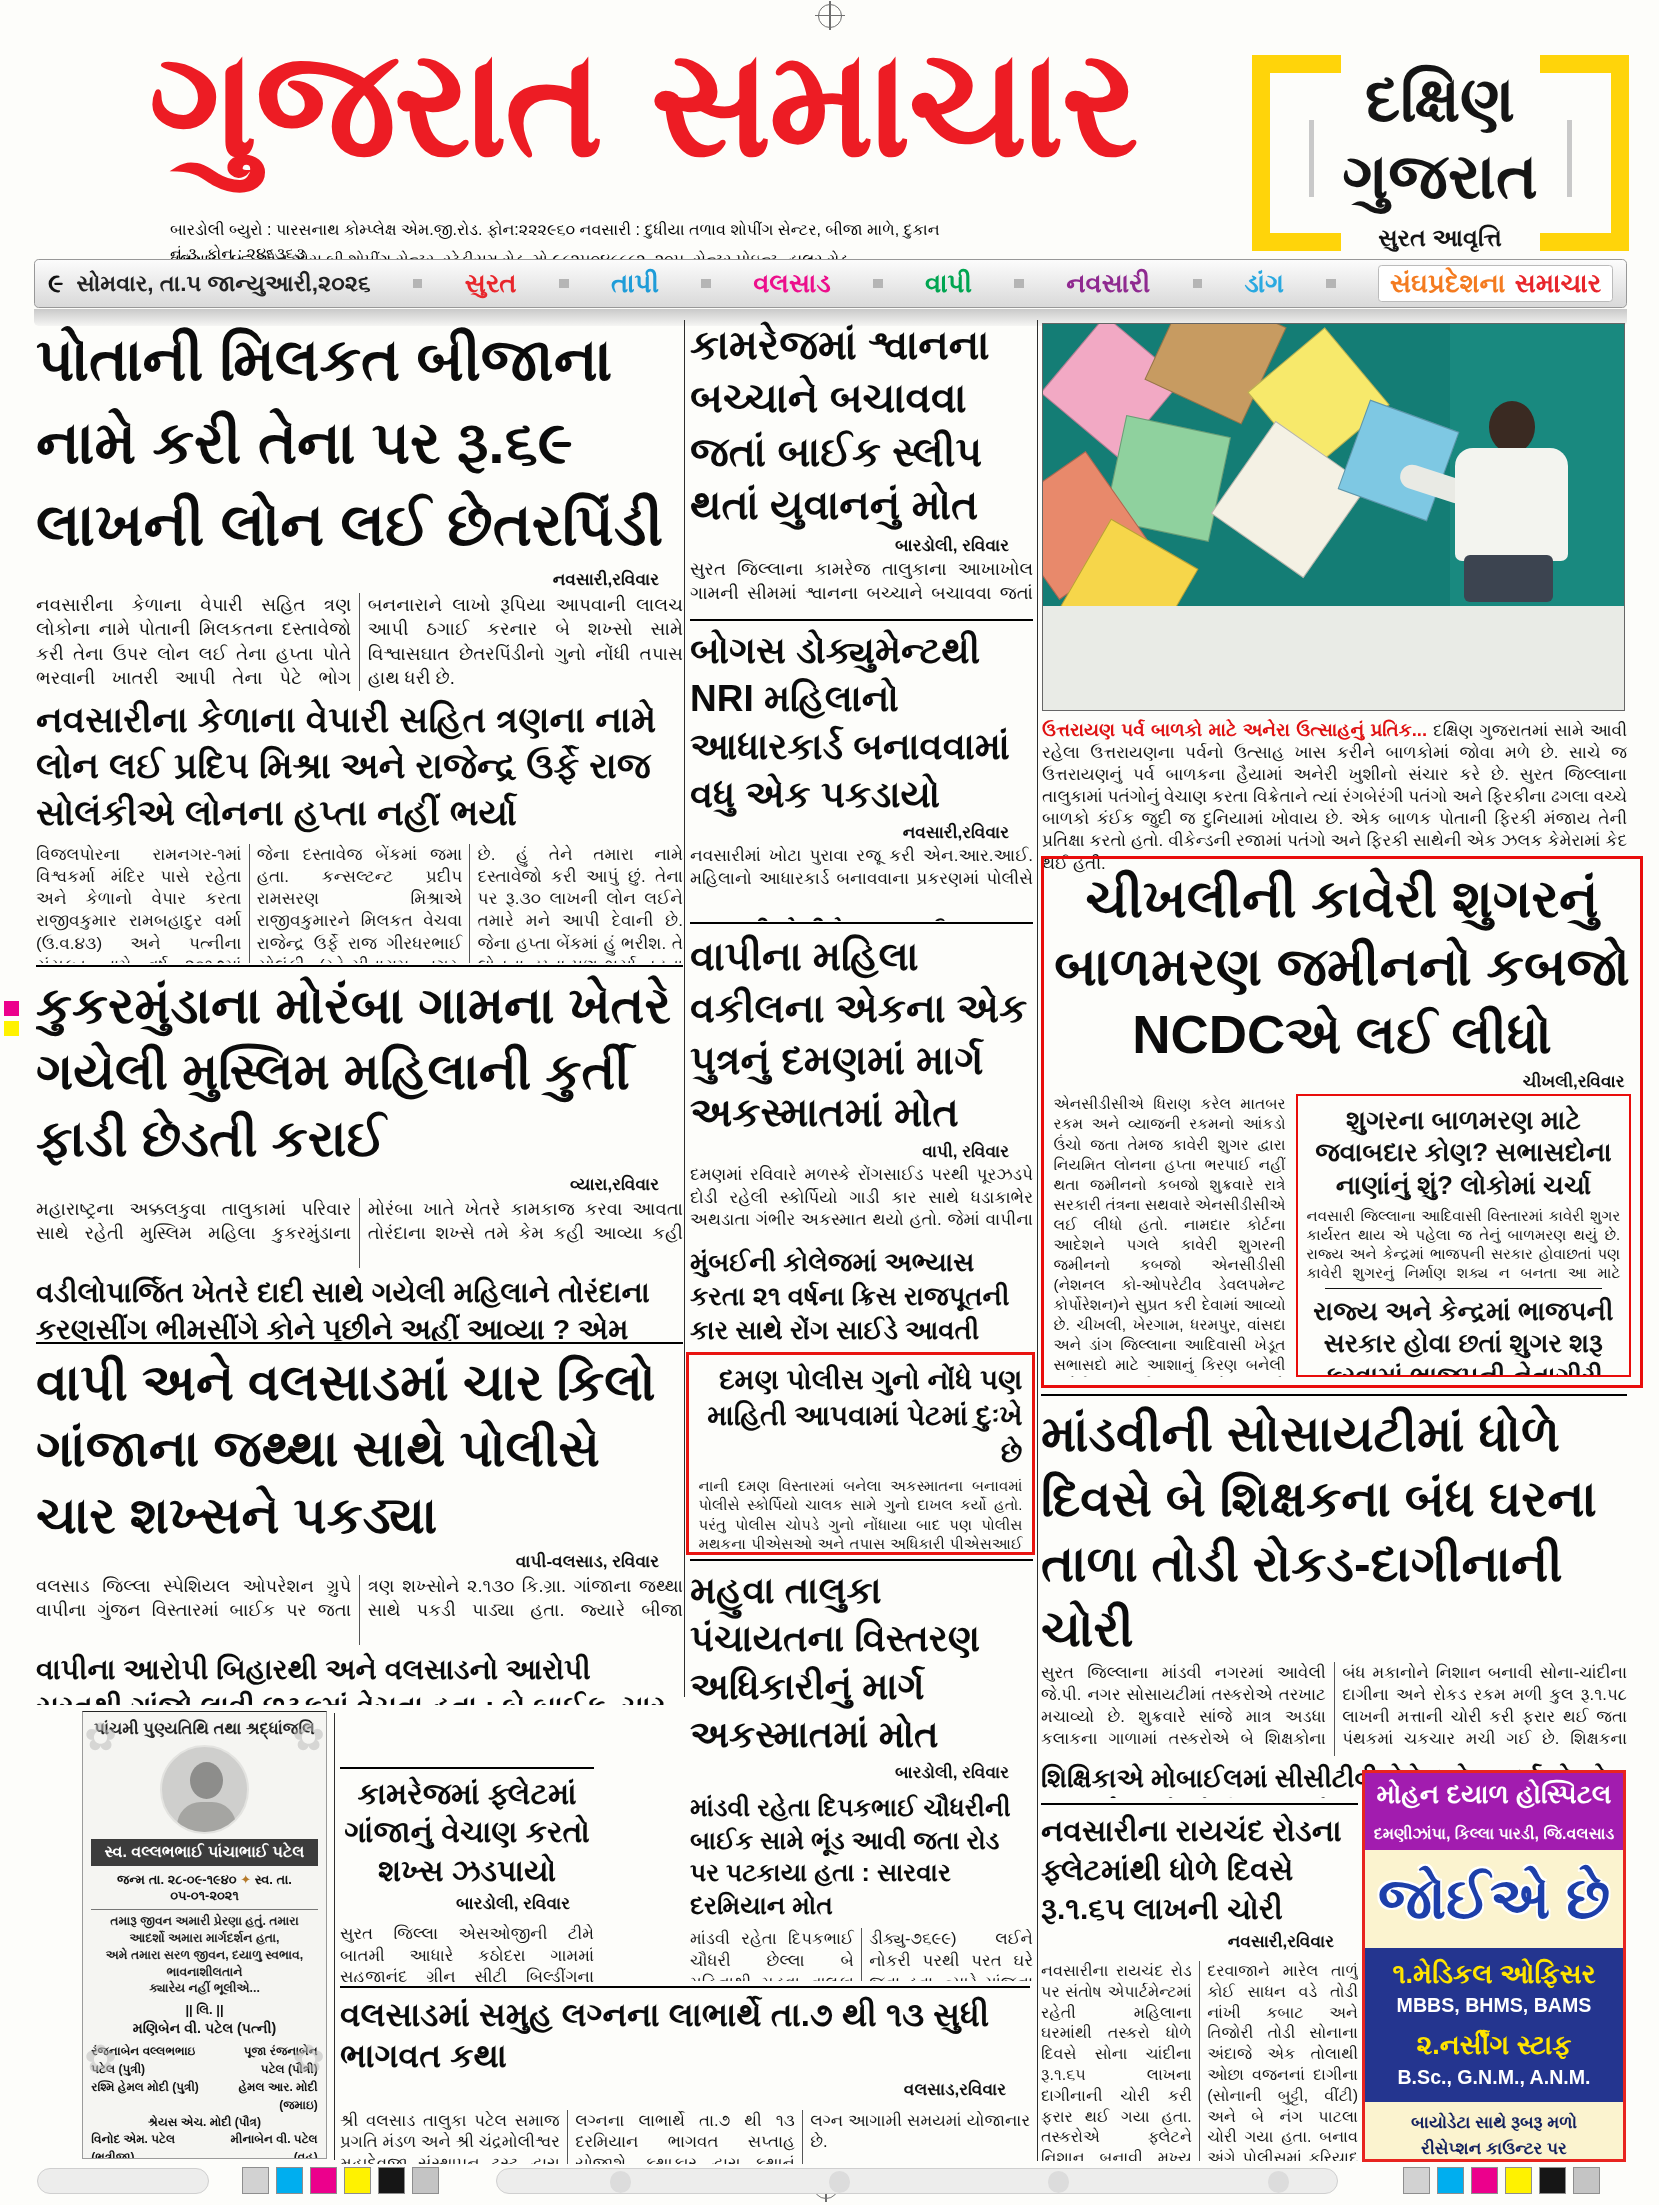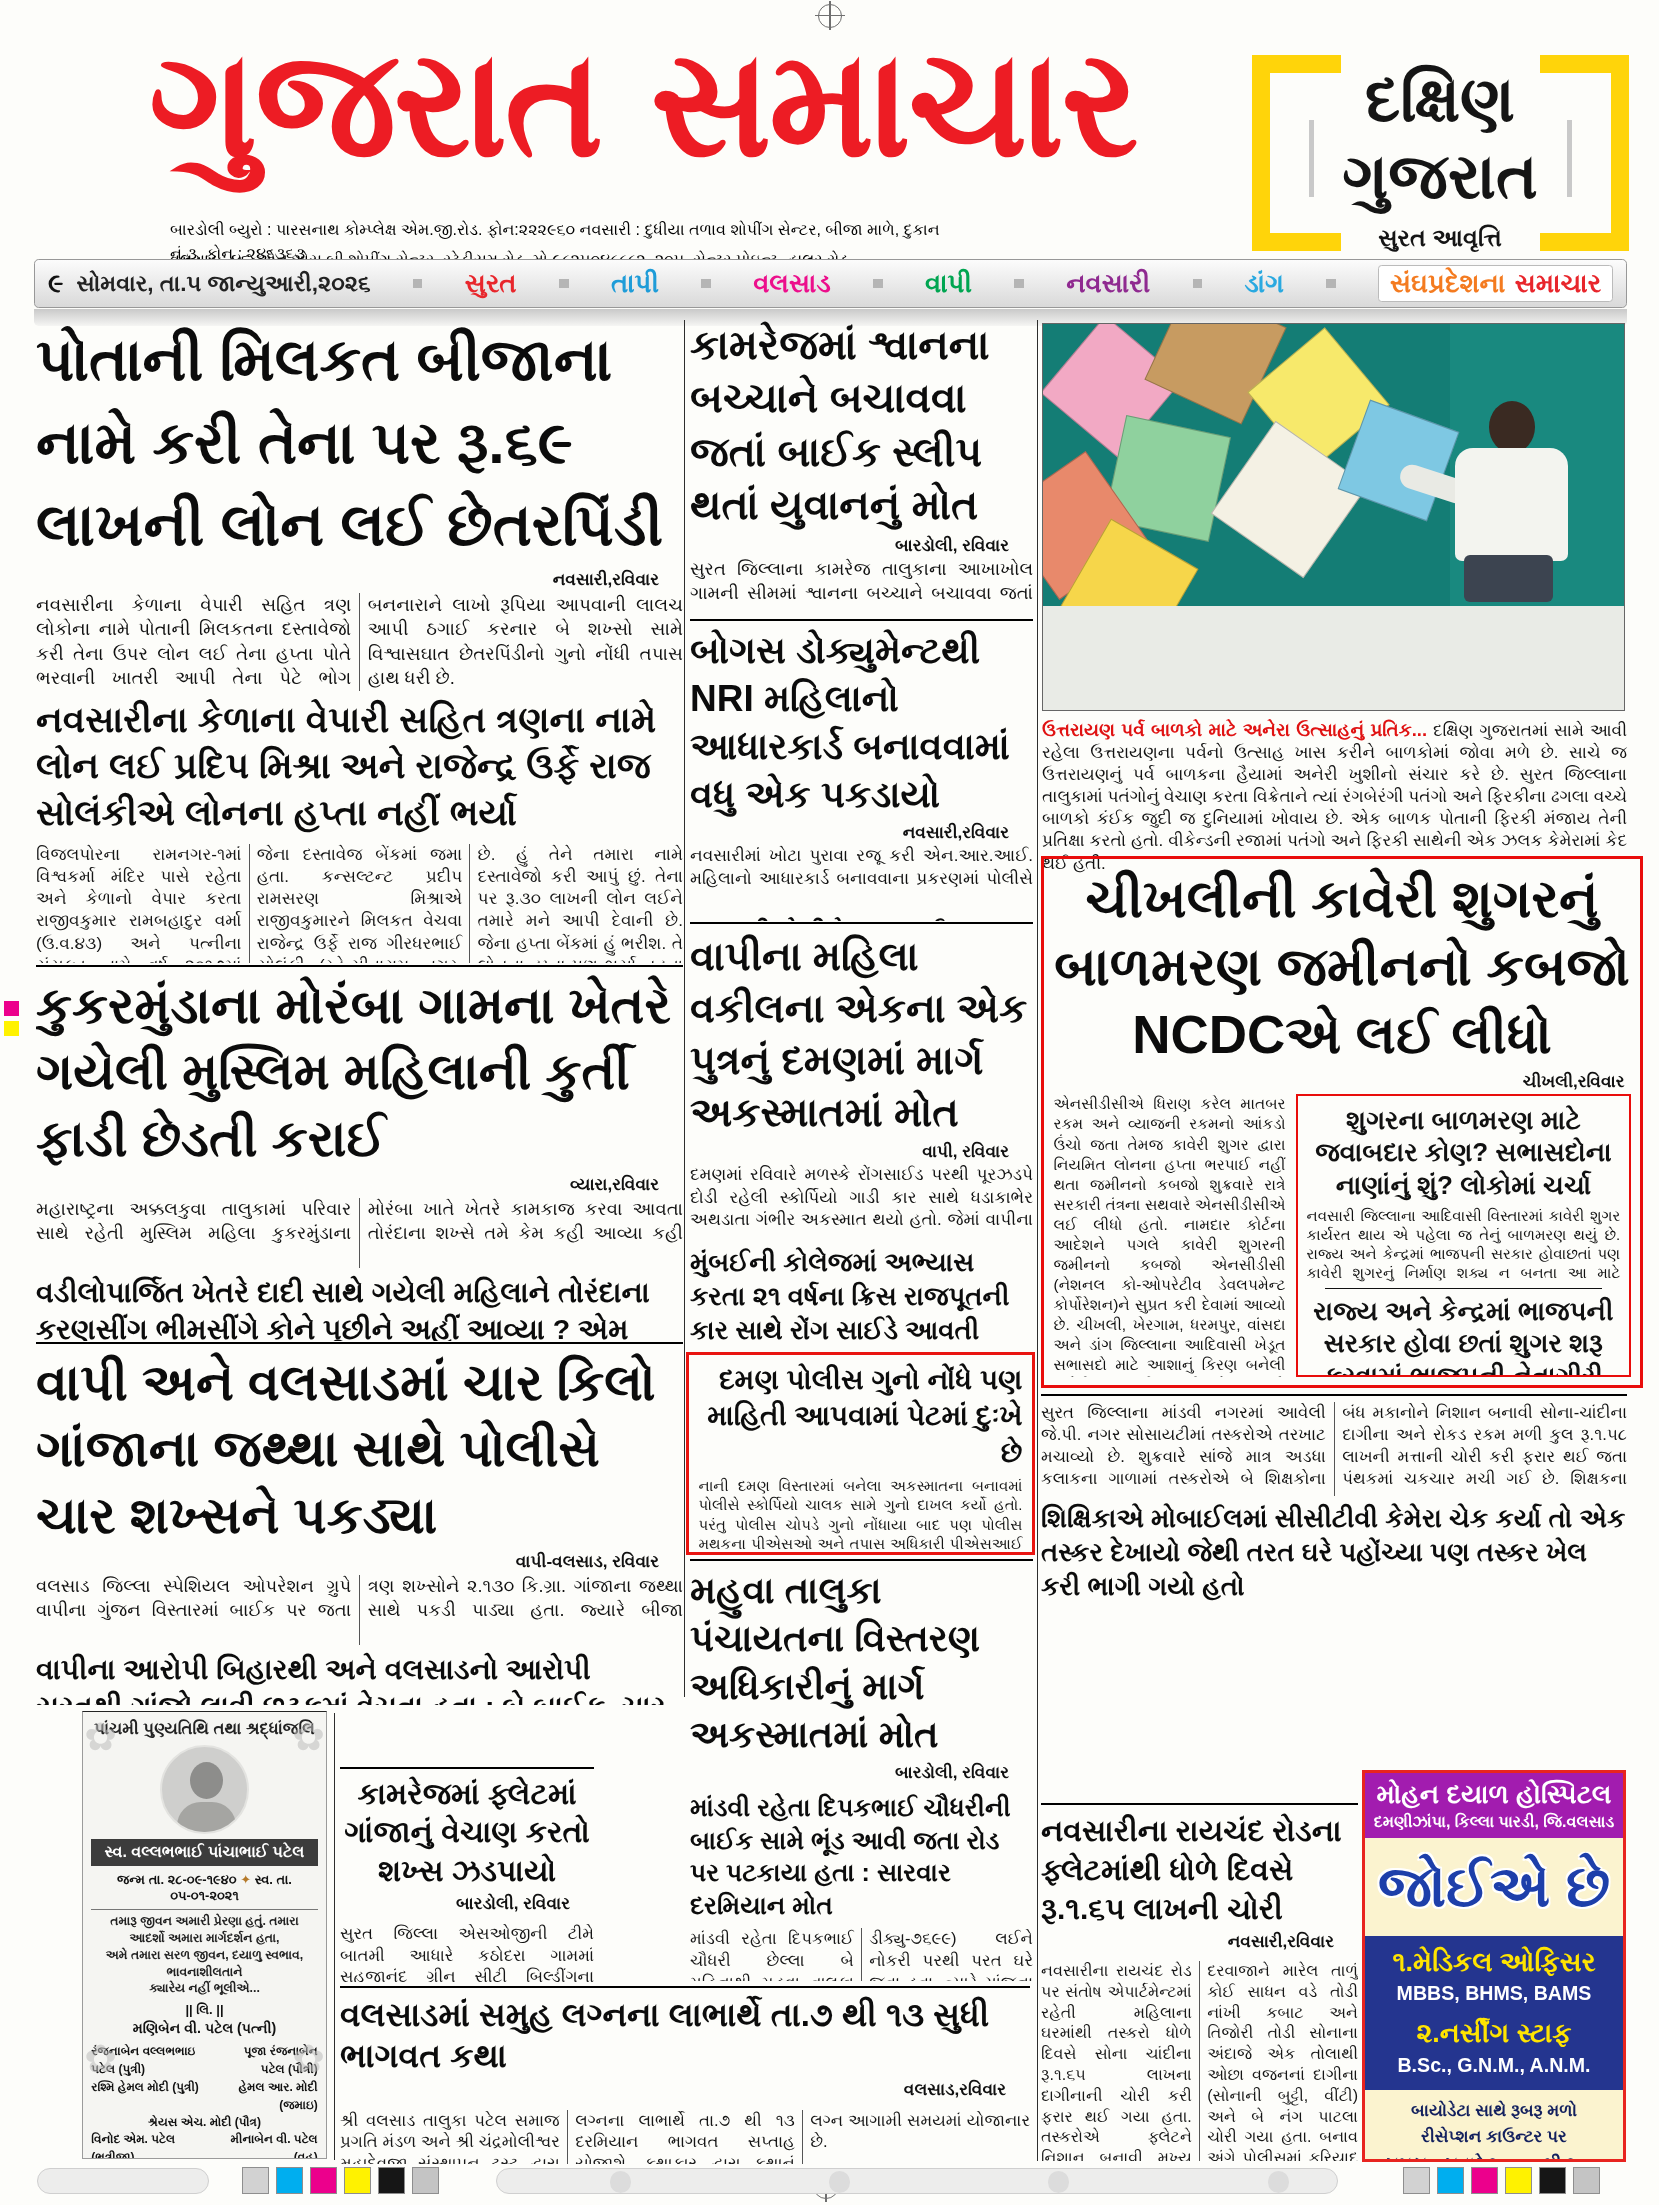--- a/index.html
+++ b/index.html
@@ -132,21 +132,21 @@
   #mandvi .headline { font-size:50px; line-height:1.3; }
   #mandvi .lead { font-size:16.6px; height:94px; overflow:hidden;}
   #mandvi .subhead { font-size:26px; }
   #raichand { left:1041px; top:1803px; width:317px; height:358px; }
   #raichand .headline { font-size:30px; line-height:1.3; }
   #raichand .bodytext { font-size:16px; height:225px; }
   
   #hosp { left:1362px; top:1770px; width:264px; height:392px; border:3.6px solid #e8241f; background:#fbf3cf; overflow:hidden;}
   #hosp .hhead { background:#a21caf; color:#fff; text-align:center; padding:6px 3.6px 7.1px;}
   #hosp .htitle { font-size:26px; font-weight:800; }
-  #hosp .haddr { font-size:16px; font-weight:700; margin-top:3px;}
+  #hosp .haddr { font-size:16px; font-weight:700; margin-top:15px;}
   #hosp .wanted { font-size:57px; font-weight:800; color:#1d3faa; text-align:center; padding:15.4px 0;
      text-shadow:1.8px 1.8px 0 #fff,-1.8px -1.8px 0 #fff,1.8px -1.8px 0 #fff,-1.8px 1.8px 0 #fff; }
   #hosp .bluebox { background:#24358f; text-align:center; padding:10.7px 4.7px; }
   #hosp .item-t { font-size:27px; font-weight:800; color:#ffe400; }
   #hosp .item-s { font-size:19.6px; font-weight:800; color:#fff; margin:4.7px 0 13px;}
   #hosp .item-s2 { margin-bottom:2.4px; }
   #hosp .hfoot { text-align:center; padding:8.3px 3.6px 4.7px; color:#13205e;}
   #hosp .note { font-size:17px; font-weight:800; line-height:1.5;}
   #hosp .time { font-size:18.4px; font-weight:800; margin-top:3.6px;}
   
@@ -361,20 +361,21 @@
         <div class="bx-b" id="bx1b">નવસારી જિલ્લાના આદિવાસી વિસ્તારમાં કાવેરી શુગર કાર્યરત થાય એ પહેલા જ તેનું બાળમરણ થયું છે. રાજ્ય અને કેન્દ્રમાં ભાજપની સરકાર હોવાછતાં પણ કાવેરી શુગરનું નિર્માણ શક્ય ન બનતા આ માટે જવાબદાર કોણ ? એવા સવાલો ઉઠી રહ્યા છે. કરોડો રૂપિયાના ખર્ચ પછી પણ કાવેરી શુગરનું નિર્માણ શક્ય બન્યું નથી ત્યારે સભાસદોના નાણાંનું શું ? એ સવાલ પણ ઉપસ્થિત થઈ રહ્યો છે</div>
         <div class="bx-div"></div>
         <div class="bx-h">રાજ્ય અને કેન્દ્રમાં ભાજપની સરકાર હોવા છતાં શુગર શરૂ કરવામાં ભાજપની નેતાગીરી અસમર્થ રહી</div>
 
       </div>
     </div>
 
   </div>
 
   <div id="mandvi" class="art ht">
+    <div class="headline">માંડવીની સોસાયટીમાં ધોળે દિવસે બે શિક્ષકના બંધ ઘરના તાળા તોડી રોકડ-દાગીનાની ચોરી</div>
     <div class="lead">સુરત જિલ્લાના માંડવી નગરમાં આવેલી જે.પી. નગર સોસાયટીમાં તસ્કરોએ તરખાટ મચાવ્યો છે. શુક્રવારે સાંજે માત્ર અડધા કલાકના ગાળામાં તસ્કરોએ બે શિક્ષકોના બંધ મકાનોને નિશાન બનાવી સોના-ચાંદીના દાગીના અને રોકડ રકમ મળી કુલ રૂ.૧.૫૮ લાખની મત્તાની ચોરી કરી ફરાર થઈ જતા પંથકમાં ચકચાર મચી ગઈ છે. શિક્ષકના ઘરમાં લગાવેલા સીસીટીવી કેમેરા મોબાઈલમાં જોતા એક અજાણ્યો તસ્કર નજરે પડતા શિક્ષક ઘરે પહોંચ્યા તે પહેલા તસ્કરો ભાગી ગયા હતા.</div>
     <div class="subhead">શિક્ષિકાએ મોબાઈલમાં સીસીટીવી કેમેરા ચેક કર્યા તો એક તસ્કર દેખાયો જેથી તરત ઘરે પહોંચ્યા પણ તસ્કર ખેલ કરી ભાગી ગયો હતો</div>
 
   </div>
 
   <div id="raichand" class="art ht">
     <div class="headline">નવસારીના રાયચંદ રોડના ફ્લેટમાંથી ધોળે દિવસે રૂ.૧.૬૫ લાખની ચોરી</div>
     <div class="dateline">નવસારી,રવિવાર</div>
     <div class="bodytext c2">નવસારીના રાયચંદ રોડ પર સંતોષ એપાર્ટમેન્ટમાં રહેતી મહિલાના ઘરમાંથી તસ્કરો ધોળે દિવસે સોના ચાંદીના રૂ.૧.૬૫ લાખના દાગીનાની ચોરી કરી ફરાર થઈ ગયા હતા. તસ્કરોએ ફ્લેટને નિશાન બનાવી મુખ્ય દરવાજાને મારેલ તાળું કોઈ સાધન વડે તોડી નાંખી કબાટ અને તિજોરી તોડી સોનાના અંદાજે એક તોલાથી ઓછા વજનનાં દાગીના (સોનાની બુટ્ટી, વીંટી) અને બે નંગ પાટલા ચોરી ગયા હતા. બનાવ અંગે પોલીસમાં ફરિયાદ નોંધાતા પોલીસે તપાસ હાથ ધરી છે.</div>
   </div>

